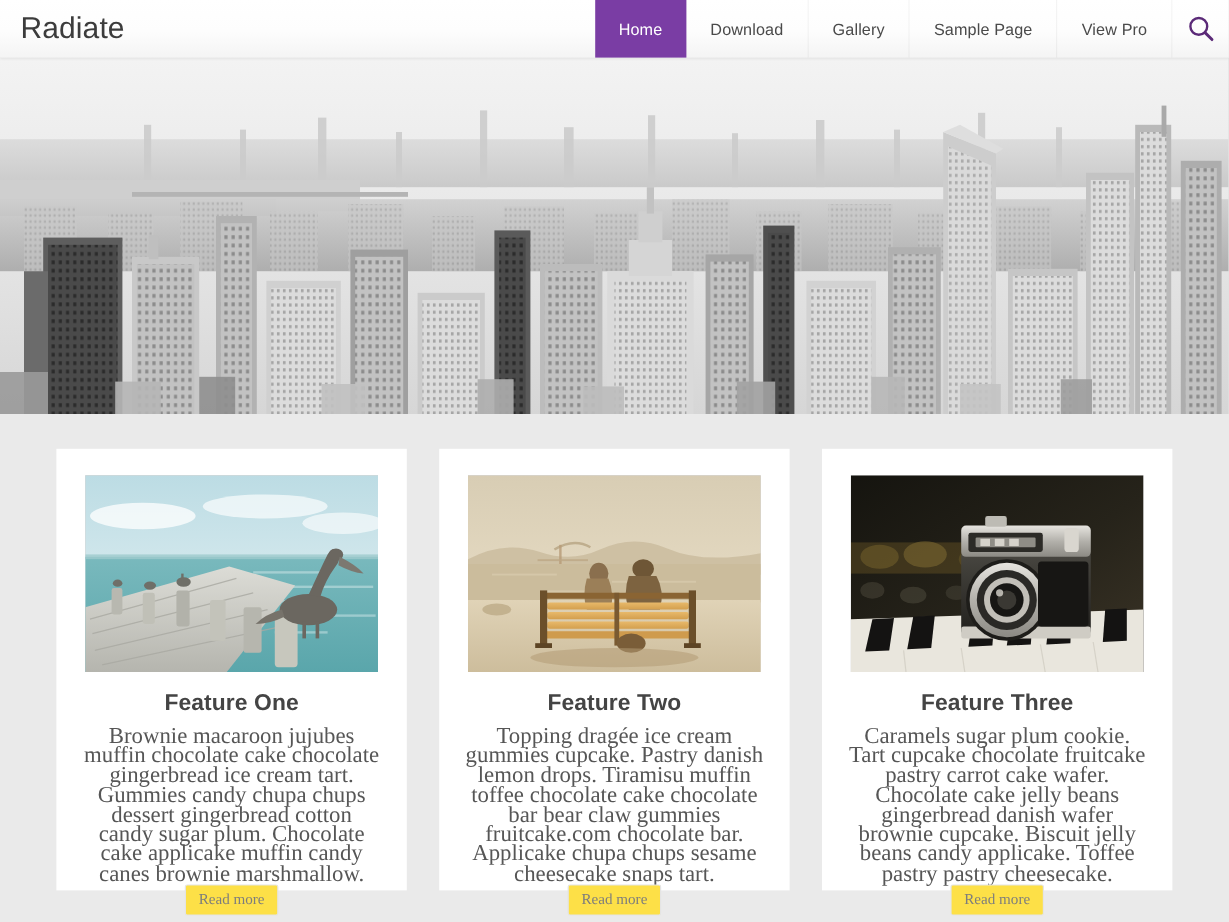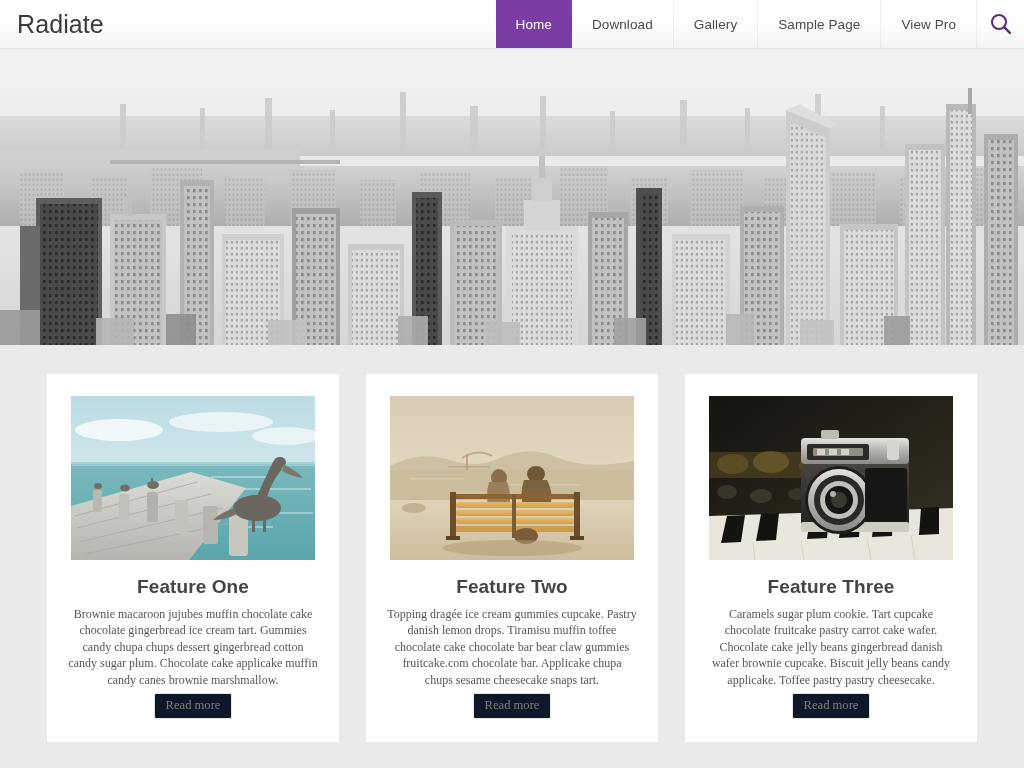--- a/index.html
+++ b/index.html
@@ -90,34 +90,34 @@
   .card-thumb svg{ display:block; width:244px; height:164px; }
   .card-title{
     margin-top:16px;
     font-size:19px; font-weight:700; color:#444;
     letter-spacing:.1px;
     text-align:center;
   }
   .card-text{
     margin-top:8px;
     font-family:"Liberation Serif", serif;
-    font-size:12px;
+    font-size:19px;
     line-height:16.4px;
     color:#565656;
     text-align:center;
   }
   .read-more{
     margin-top:auto;
     margin-bottom:23px;
     display:inline-block;
     padding:4px 11px 5px 11px;
     font-family:"Liberation Serif", serif;
     font-size:12.6px;
     color:#7d7d7d;
-    background:#0f172a;
+    background:#fde047;
     border:1px solid #e4e4e4;
     border-radius:2px;
     cursor:pointer;
     line-height:1.2;
   }
 </style>
 </head>
 <body>
 
 <header class="site-header">

